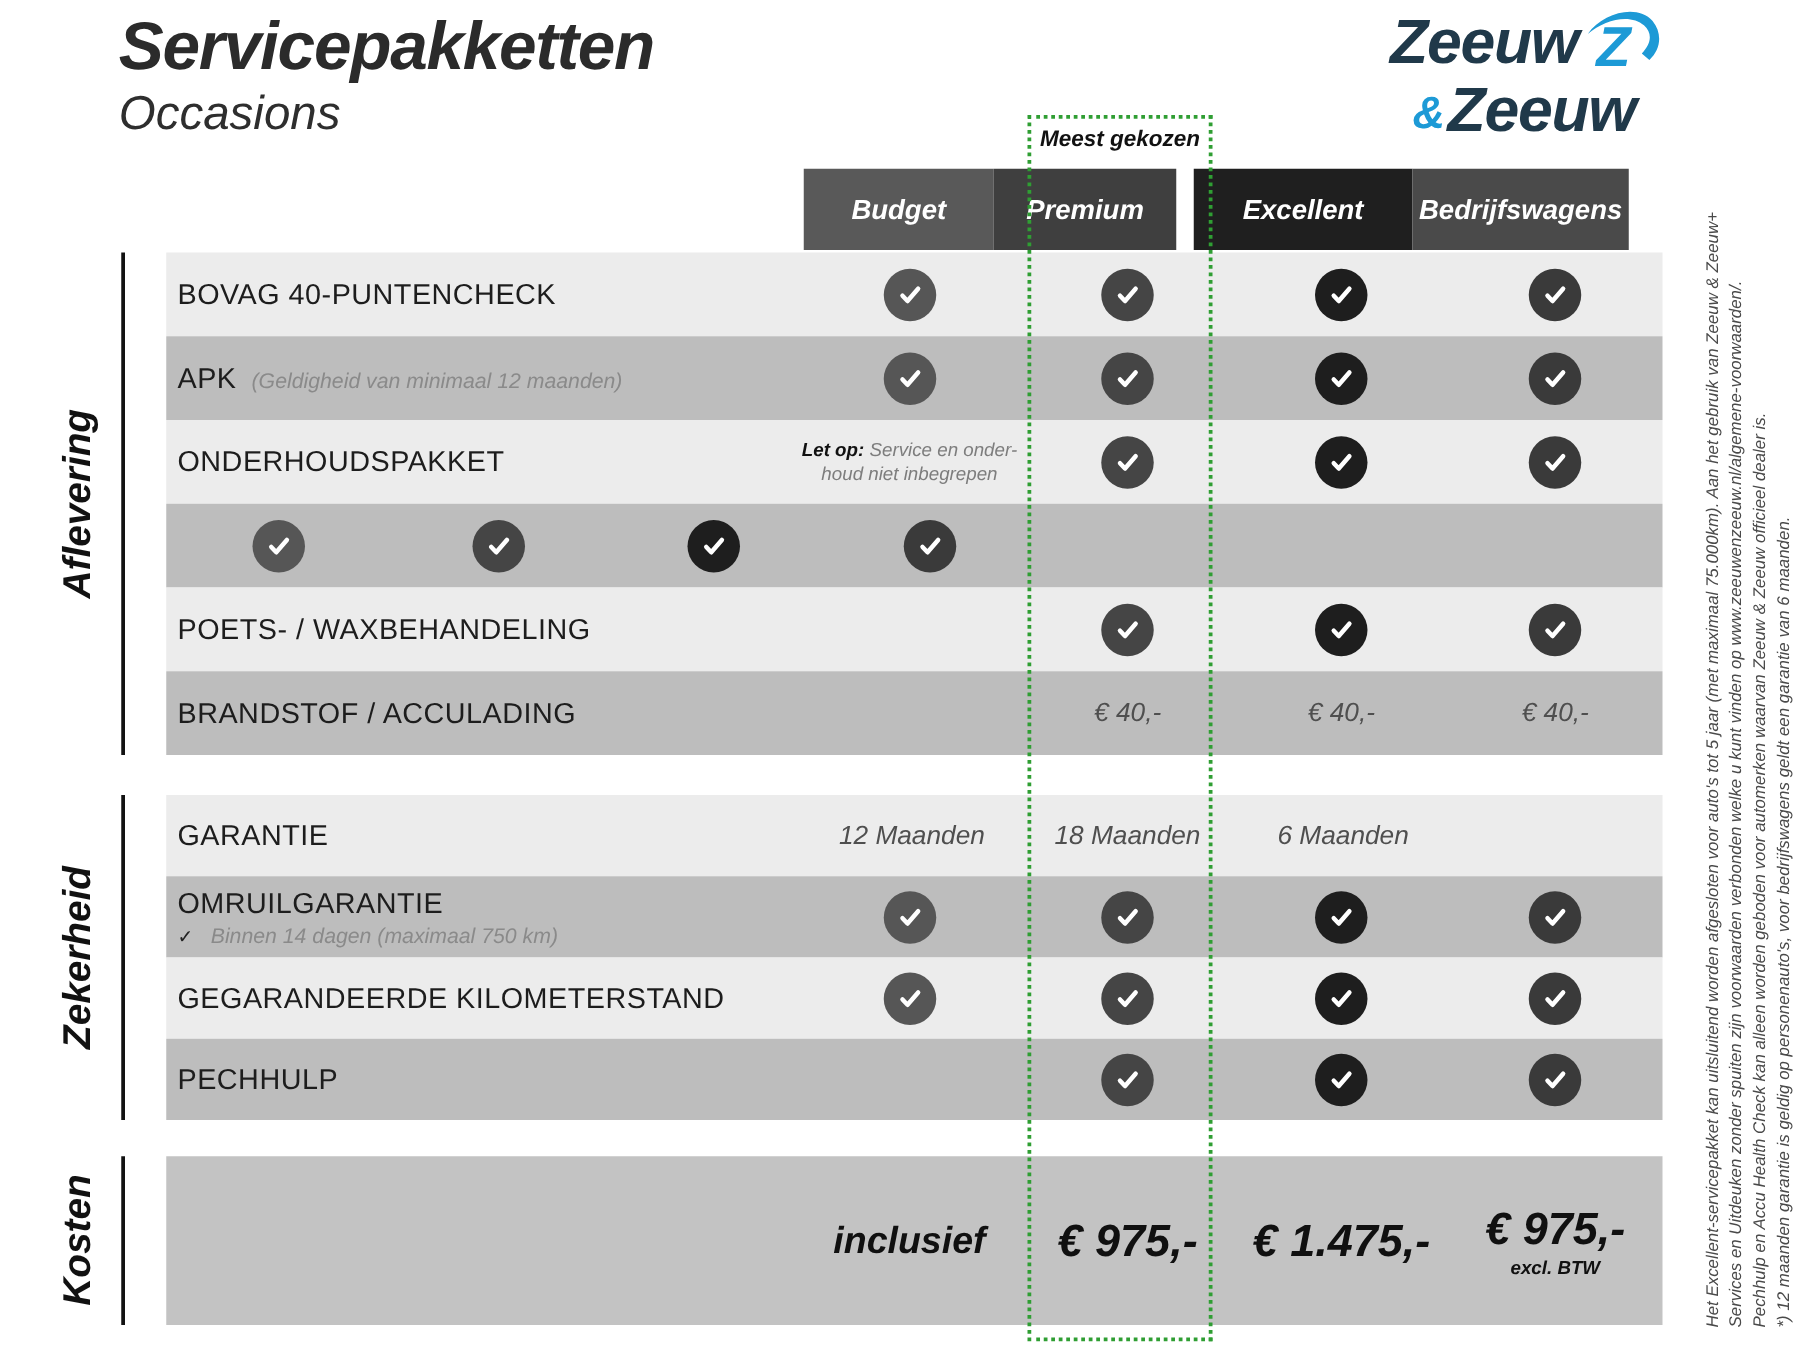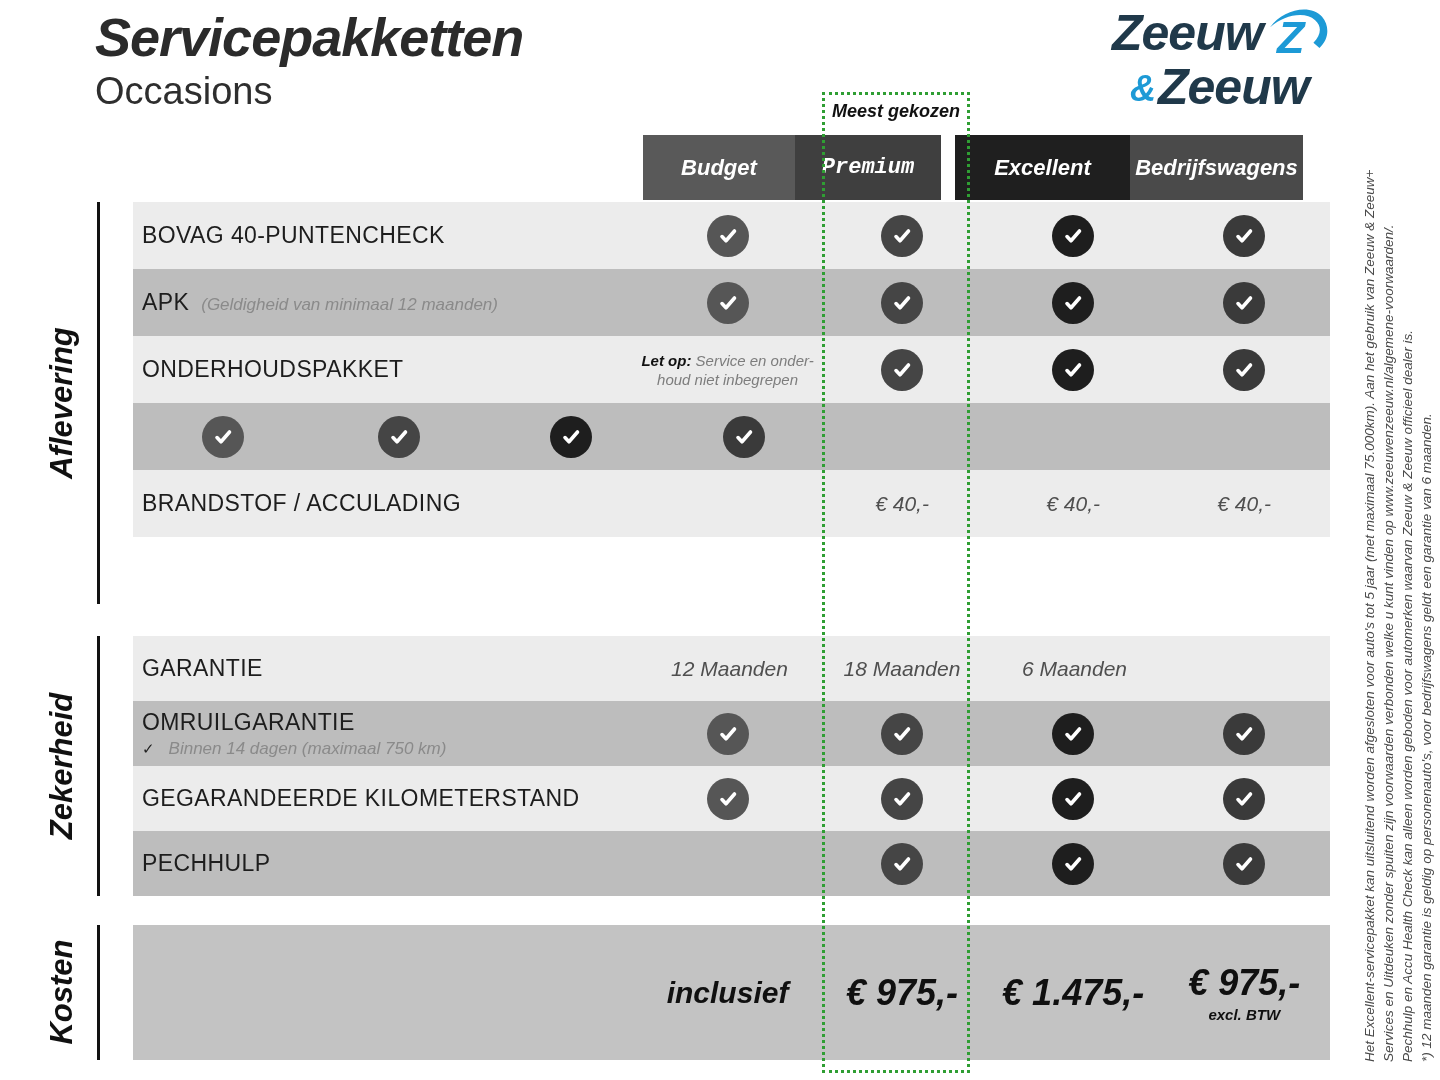--- a/index.html
+++ b/index.html
@@ -12,21 +12,21 @@
     color:#1d1d1d;
   }
 
   
   .title-block { position:absolute; left:95px; top:7px; }
   .page-title {
     font-size:54px; font-weight:700; font-style:italic;
     color:#2b2b2b; letter-spacing:-1px; line-height:60px;
   }
   .page-subtitle {
-    font-size:38px; font-weight:300; 
+    font-size:38px; font-weight:300; font-style:italic;
     color:#2e2e2e; line-height:44px; margin-top:2px;
   }
 
   .logo { position:absolute; left:1112px; top:8px; width:210px; }
   .logo-line1 { display:flex; align-items:flex-start; }
   .logo-word {
     font-size:50px; font-weight:700; font-style:italic;
     color:#20394a; line-height:50px; letter-spacing:-1px;
   }
   .logo-amp {
@@ -152,21 +152,21 @@
     <span class="logo-amp">&amp;</span>
     <span class="logo-word">Zeeuw</span>
   </div>
 </div>
 
 <div class="highlight-label">Meest gekozen</div>
 <div class="highlight-box"></div>
 
 <div class="header-row" id="header-row">
     <div class="header-cell" style="width: 152px; background: rgb(89, 89, 89);">Budget</div>
-    <div class="header-cell" style="width: 146px; background: rgb(63, 63, 63); font-family: Liberation Mono, monospace;">Premium</div>
+    <div class="header-cell" style="width: 146px; background: rgb(63, 63, 63);">Premium</div>
     <div class="header-spacer"></div>
     <div class="header-cell" style="width: 175px; background: rgb(31, 31, 31);">Excellent</div>
     <div class="header-cell" style="width: 173px; background: rgb(74, 74, 74);">Bedrijfswagens</div>
   </div>
 
 <div class="section sec-0" id="section-0">
     <div class="row">
       <div class="label-cell">
         <div class="label-line">
           <span class="row-label">BOVAG 40-PUNTENCHECK</span>
@@ -269,20 +269,49 @@
       </div>
     </div>
     <div class="row">
       <div class="cell c0">
         <span class="check-circle" style="background: rgb(86, 86, 86);">
           <svg width="24" height="24" viewBox="0 0 24 24">
             <path d="M6 12.6l4 4.2L18.5 7" stroke="#fff" stroke-width="3.6" fill="none" stroke-linecap="round" stroke-linejoin="round"></path>
           </svg>
         </span>
       </div>
+      <div class="cell c1">
+        <span class="check-circle" style="background: rgb(69, 69, 69);">
+          <svg width="24" height="24" viewBox="0 0 24 24">
+            <path d="M6 12.6l4 4.2L18.5 7" stroke="#fff" stroke-width="3.6" fill="none" stroke-linecap="round" stroke-linejoin="round"></path>
+          </svg>
+        </span>
+      </div>
+      <div class="cell c2">
+        <span class="check-circle" style="background: rgb(30, 30, 30);">
+          <svg width="24" height="24" viewBox="0 0 24 24">
+            <path d="M6 12.6l4 4.2L18.5 7" stroke="#fff" stroke-width="3.6" fill="none" stroke-linecap="round" stroke-linejoin="round"></path>
+          </svg>
+        </span>
+      </div>
+      <div class="cell c3">
+        <span class="check-circle" style="background: rgb(58, 58, 58);">
+          <svg width="24" height="24" viewBox="0 0 24 24">
+            <path d="M6 12.6l4 4.2L18.5 7" stroke="#fff" stroke-width="3.6" fill="none" stroke-linecap="round" stroke-linejoin="round"></path>
+          </svg>
+        </span>
+      </div>
+    </div>
+    <div class="row">
+      <div class="label-cell">
+        <div class="label-line">
+          <span class="row-label">POETS- / WAXBEHANDELING</span>
+        </div>
+      </div>
+      <div class="cell c0"></div>
       <div class="cell c1">
         <span class="check-circle" style="background: rgb(69, 69, 69);">
           <svg width="24" height="24" viewBox="0 0 24 24">
             <path d="M6 12.6l4 4.2L18.5 7" stroke="#fff" stroke-width="3.6" fill="none" stroke-linecap="round" stroke-linejoin="round"></path>
           </svg>
         </span>
       </div>
       <div class="cell c2">
         <span class="check-circle" style="background: rgb(30, 30, 30);">
           <svg width="24" height="24" viewBox="0 0 24 24">

